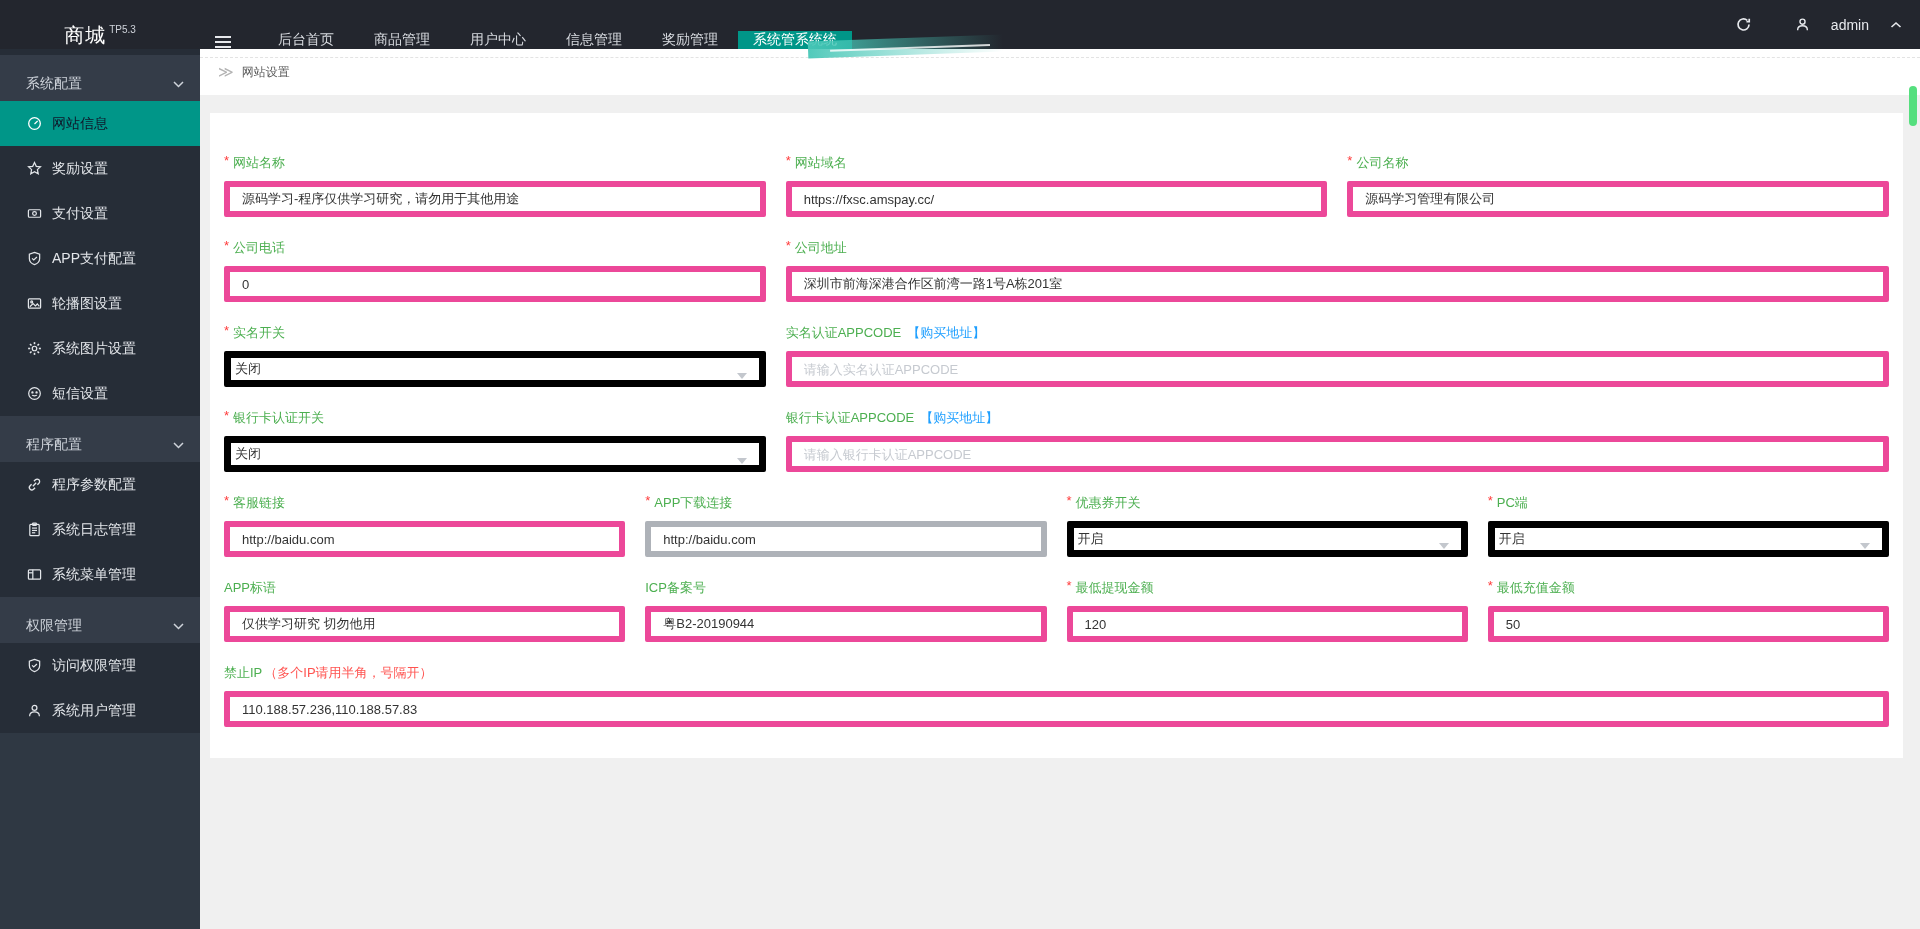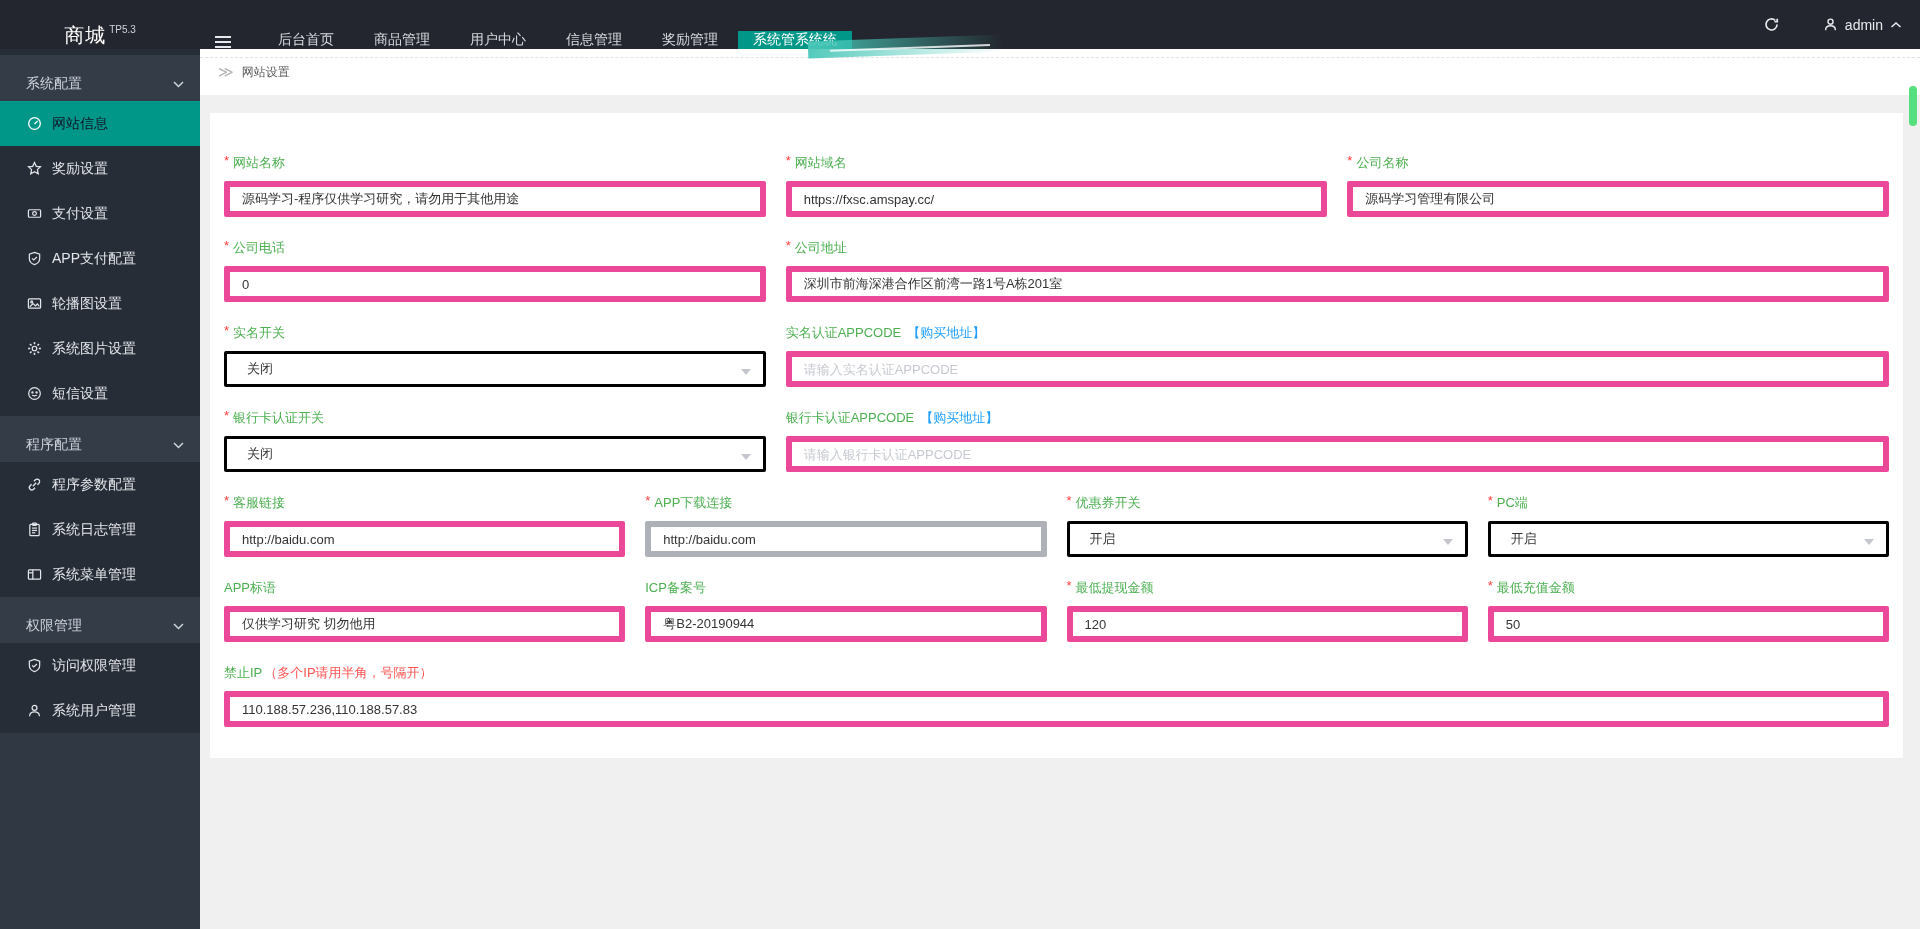--- a/index.html
+++ b/index.html
@@ -15,21 +15,21 @@
   .burger { width:46px; display:flex; align-items:center; justify-content:center; cursor:pointer; }
   .nav { display:flex; align-items:stretch; margin-left:12px; }
   .nav-item { display:flex; align-items:center; padding:0 20px; font-size:14px; color:#d8dbe0; cursor:pointer; position:relative; }
   .nav-item.active { background:#009688; color:#fff; padding:0 15px; }
   .glitch-streak { position:absolute; left:70px; top:7px; width:195px; height:17px; pointer-events:none;
     background:linear-gradient(90deg, rgba(72,199,183,0.95) 0%, rgba(72,199,183,0.55) 40%, rgba(72,199,183,0) 100%);
     transform:rotate(-2deg); }
   .glitch-streak::after { content:""; position:absolute; left:22px; top:9px; width:160px; height:2px; background:rgba(255,255,255,0.8); }
   .header-right { margin-left:auto; display:flex; align-items:center; padding-right:18px; }
   .hbtn { display:flex; align-items:center; justify-content:center; width:46px; height:49px; cursor:pointer; }
-  .userbox { display:flex; align-items:center; gap:7px; color:#e8eaee; font-size:14px; margin-left:28px; cursor:pointer; }
+  .userbox { display:flex; align-items:center; gap:21px; color:#e8eaee; font-size:14px; margin-left:28px; cursor:pointer; }
 
   
   .sidebar { position:absolute; top:49px; left:0; width:200px; height:880px; background:#2f3843; z-index:20; }
   .menu { background:#262d37; padding-top:6px; }
   .side-group { height:46px; display:flex; align-items:center; justify-content:space-between; padding:12px 16px 0 26px; background:#343c48; color:#cfd4db; font-size:14px; cursor:pointer; }
   .side-item { height:45px; display:flex; align-items:center; gap:10px; padding-left:27px; color:#e3e6ea; font-size:14px; cursor:pointer; }
   .side-item.active { background:#009688; color:#0f172a; }
   .icon { display:inline-flex; align-items:center; justify-content:center; }
 
   
@@ -43,21 +43,21 @@
   .grid { display:grid; grid-template-columns:repeat(12,1fr); column-gap:20px; row-gap:21px; }
   .s3 { grid-column:span 3; } .s4 { grid-column:span 4; } .s8 { grid-column:span 8; } .s12 { grid-column:span 12; }
   .field label { display:flex; align-items:center; font-size:13px; color:#4caf50; margin-bottom:9px; height:19px; }
   .req { color:#ff3b3b; margin-right:4px; font-size:13px; transform:translateY(-2px); }
   .buy-link { color:#1e9fff; text-decoration:none; margin-left:6px; font-size:13px; cursor:pointer; }
   .label-note { color:#ff5350; margin-left:2px; font-size:13px; }
   .txt { width:100%; height:36px; border:6px solid #ec4899; border-radius:2px; padding:0 12px; font-size:13px; color:#333;
          font-family:"Liberation Sans","DejaVu Sans",sans-serif; background:#fff; outline:none; }
   .txt::placeholder { color:#c6cad0; }
   .txt.focused { border-color:#aeb2b8; }
-  .selectbox { position:relative; width:100%; height:36px; border:3px solid #000000; border-radius:2px; background:#fff; display:flex; align-items:center; padding:0 20px; font-size:13px; color:#333; cursor:pointer; }
+  .selectbox { position:relative; width:100%; height:36px; border:7px solid #000000; border-radius:2px; background:#fff; display:flex; align-items:center; padding:0 4px; font-size:13px; color:#333; cursor:pointer; }
   .sel-arrow { position:absolute; right:12px; top:15px; width:0; height:0; border-left:5px solid transparent; border-right:5px solid transparent; border-top:6px solid #c3c7cd; }
 
   .scroll-thumb { position:absolute; right:3px; top:37px; width:8px; height:40px; background:#55df7e; border-radius:4px; }
 
   svg { display:block; }
 </style>
 </head>
 <body>
 
 <div id="page">

